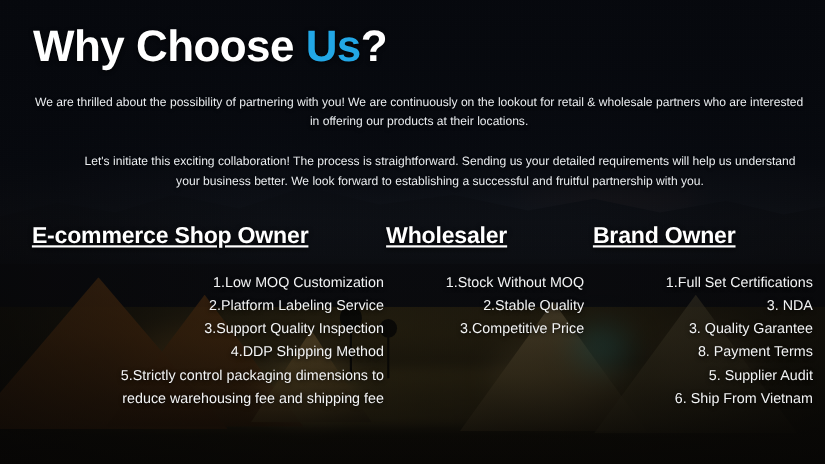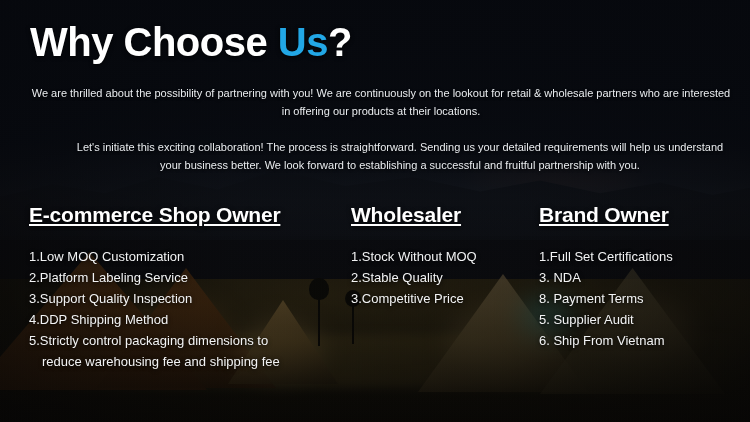--- a/index.html
+++ b/index.html
@@ -141,20 +141,21 @@
     text-decoration:underline;
   }
   .col-list{
     list-style:none;
     margin-top:19px;
   }
   .col-list li{
     font-size:13px; line-height:21px; color:#f2f3f4;
     text-shadow:0 1px 4px rgba(0,0,0,.85);
     white-space:pre-wrap;
+    text-align:right;
   }
   .col-list li .wrap2{ display:block; padding-left:13px; }
 
   
   .grain{
     position:absolute; inset:0; pointer-events:none; opacity:.05;
     background-image:
       repeating-linear-gradient(0deg, rgba(255,255,255,.07) 0 1px, rgba(0,0,0,0) 1px 2px),
       repeating-linear-gradient(90deg, rgba(255,255,255,.05) 0 1px, rgba(0,0,0,0) 1px 3px);
   }
@@ -235,20 +236,21 @@
           <li>2.Stable Quality</li>
           <li>3.Competitive Price</li>
         </ul>
       </div>
 
       <div class="col col-3">
         <div class="col-head">Brand Owner</div>
         <ul class="col-list">
           <li>1.Full Set Certifications</li>
           <li>3. NDA</li>
+          <li>3. Quality Garantee</li>
           <li>8. Payment Terms</li>
           <li>5. Supplier Audit</li>
           <li>6. Ship From Vietnam</li>
         </ul>
       </div>
 
     </div>
   </div>
 </div>
 

